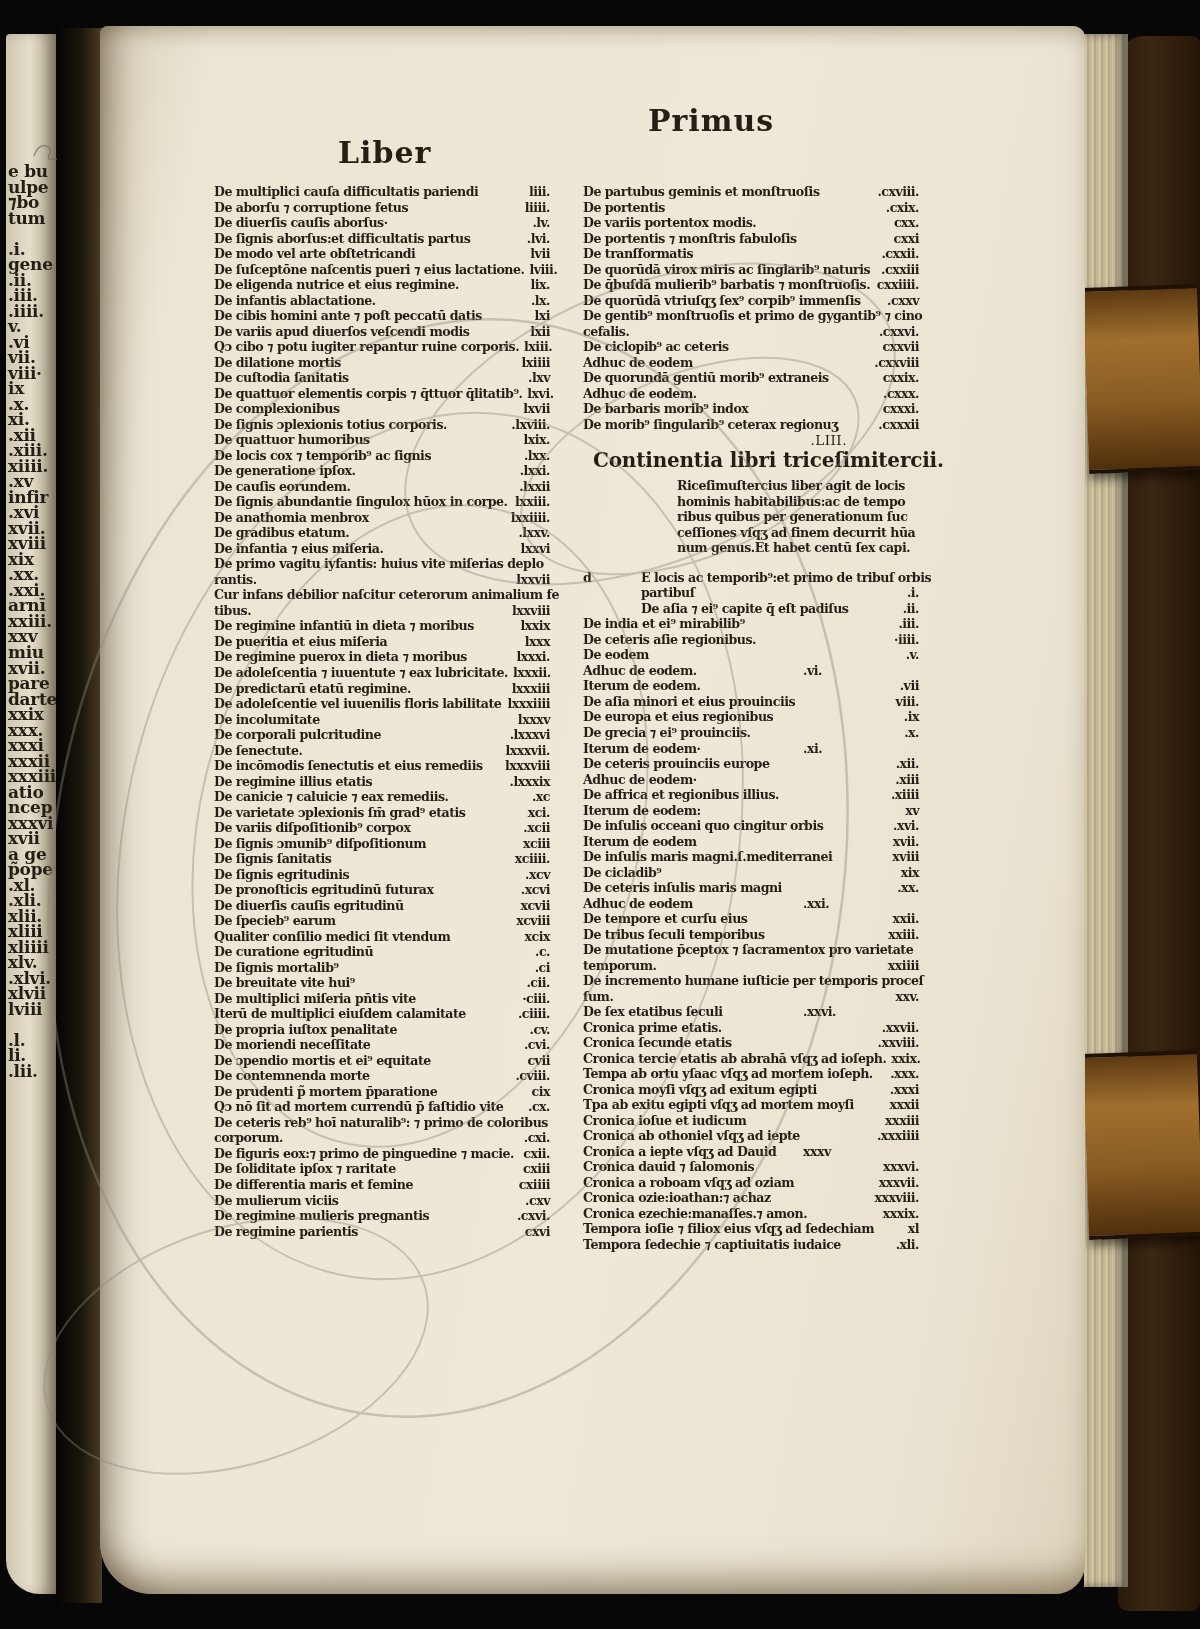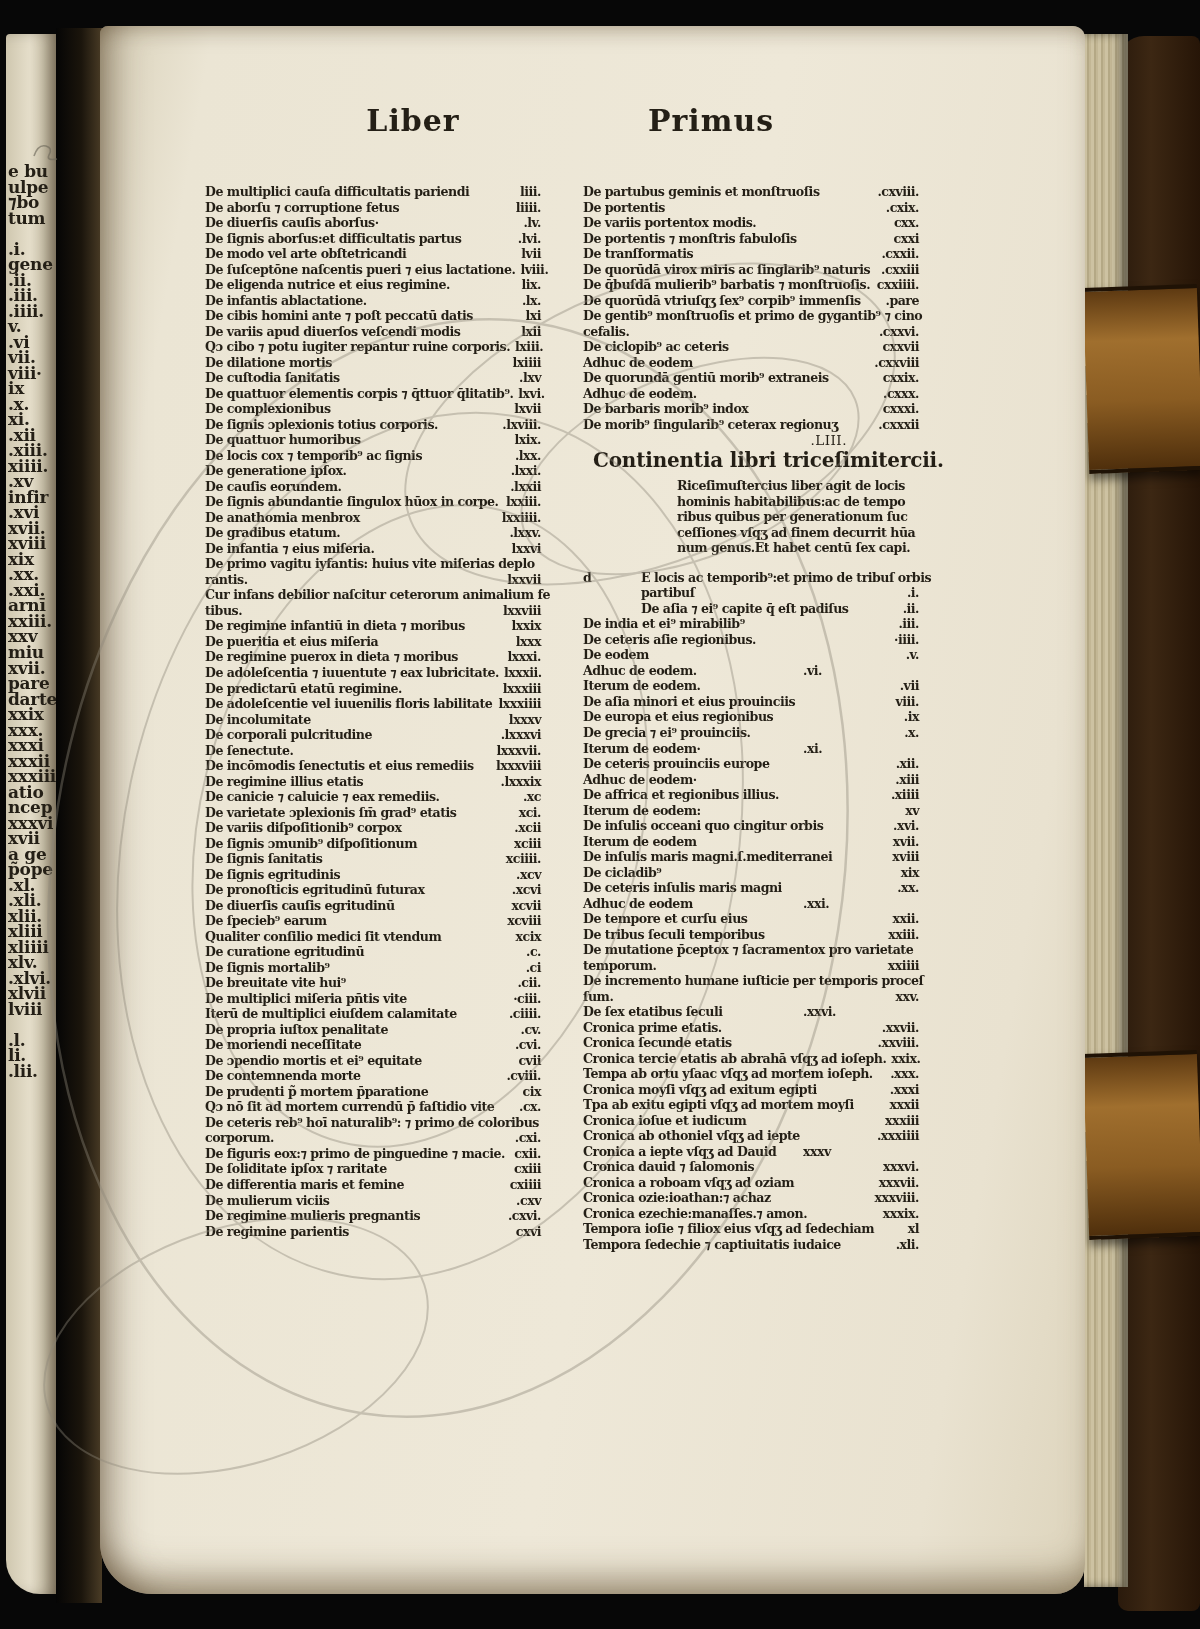--- a/index.html
+++ b/index.html
@@ -28,24 +28,24 @@
   .gutter{position:absolute;left:56px;top:28px;width:46px;height:1575px;
           background:linear-gradient(90deg,#050505,#1b150c 55%,#4a3c26);}
   
   .page{position:absolute;left:100px;top:26px;width:985px;height:1568px;
         background:linear-gradient(100deg,#d9d1ba,#ebe5d4 9%,#eee8d8 55%,#e9e2d0 86%,#ddd4bc);
         border-radius:8px 12px 30px 52px;
         box-shadow:inset 26px 0 38px -18px rgba(60,40,16,.5),
                    inset 0 -30px 36px -16px rgba(95,75,42,.55),
                    inset 0 14px 20px -12px rgba(95,75,42,.35);}
   .running-title{position:absolute;top:77px;font-size:30px;font-weight:bold;letter-spacing:1px;}
-  .rt-left{left:238px;width:150px;text-align:center;}
+  .rt-left{left:238px;width:150px;text-align:left;margin-top:32px;}
   .rt-right{left:548px;width:210px;}
   .col{position:absolute;top:158px;width:336px;font-size:12.6px;font-weight:bold;letter-spacing:-0.5px;}
-  .col-left{left:105px;} .col-right{left:483px;}
+  .col-left{left:114px;} .col-right{left:483px;}
   .row{display:flex;align-items:baseline;height:15.52px;position:relative;white-space:nowrap;}
   .row .t{flex:0 0 auto;}
   .row .n{margin-left:auto;padding-left:5px;}
   .row .g{flex:0 0 58px;}
   .row.ind{padding-left:58px;}
   .row.mid .n{margin-left:8px;position:absolute;left:212px;padding-left:0;}
   .row-liii{height:16px;text-align:right;padding-right:72px;font-size:13.5px;font-weight:normal;letter-spacing:.5px;}
   .sec-head{height:27px;font-size:20px;font-weight:bold;letter-spacing:-0.2px;padding-left:10px;white-space:nowrap;}
   .para-block{margin-left:94px;width:242px;margin-top:3px;margin-bottom:14px;}
   .para-block .row{height:15.52px;}
@@ -547,21 +547,21 @@
           <div class="row">
             <span class="t">De quorūdā virox miris ac ſinglarib⁹ naturis</span>
             <span class="n">.cxxiii</span>
           </div>
           <div class="row">
             <span class="t">De q̄buſdā mulierib⁹ barbatis ⁊ monſtruoſis.</span>
             <span class="n">cxxiiii.</span>
           </div>
           <div class="row">
             <span class="t">De quorūdā vtriuſqʒ ſex⁹ corpib⁹ immenſis</span>
-            <span class="n">.pare</span>
+            <span class="n">.cxxv</span>
           </div>
           <div class="row">
             <span class="t">De gentib⁹ monſtruoſis et primo de gygantib⁹ ⁊ cino</span>
           </div>
           <div class="row cont">
             <span class="t">cefalis.</span>
             <span class="n">.cxxvi.</span>
           </div>
           <div class="row">
             <span class="t">De ciclopib⁹ ac ceteris</span>

